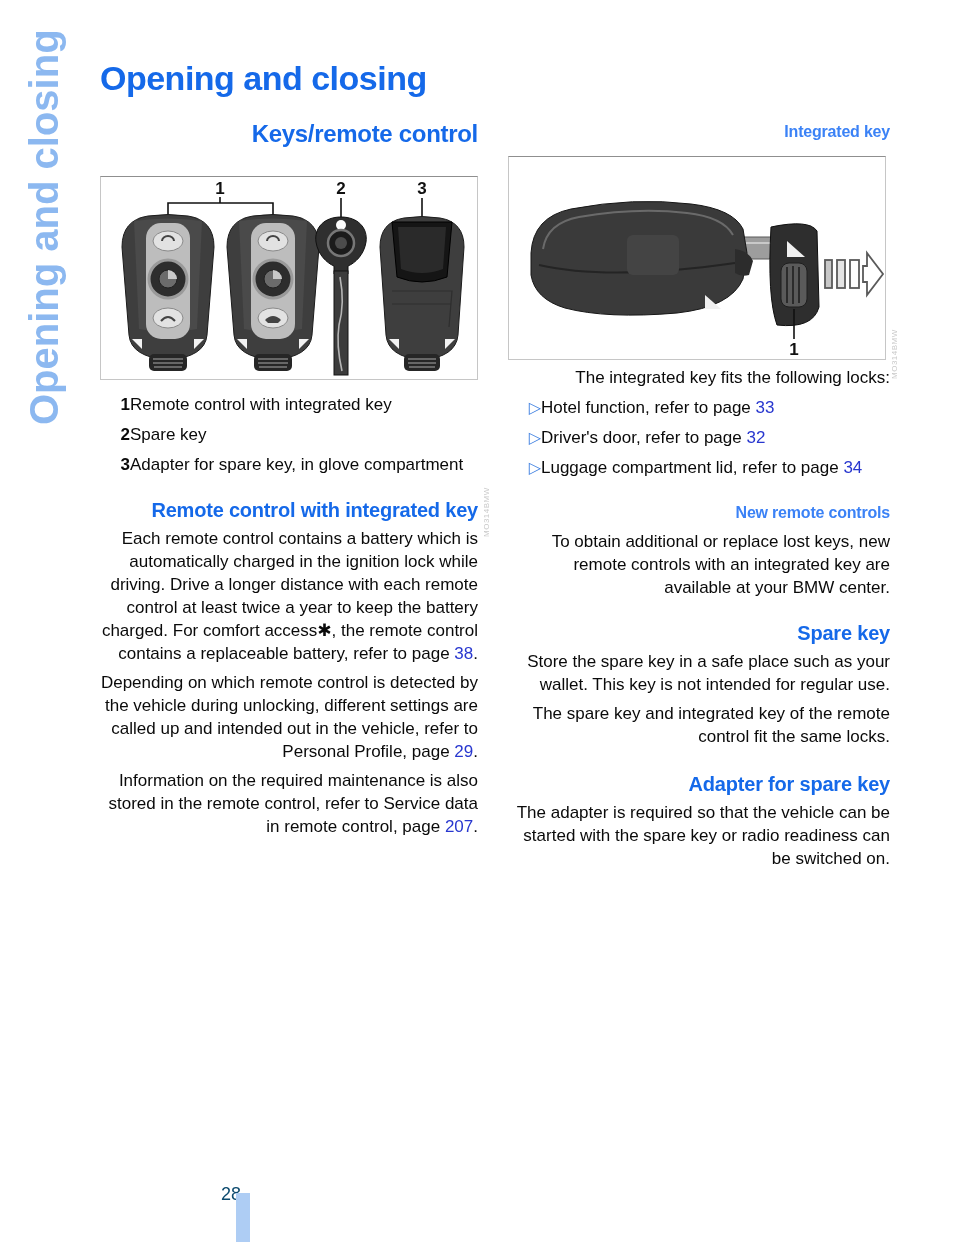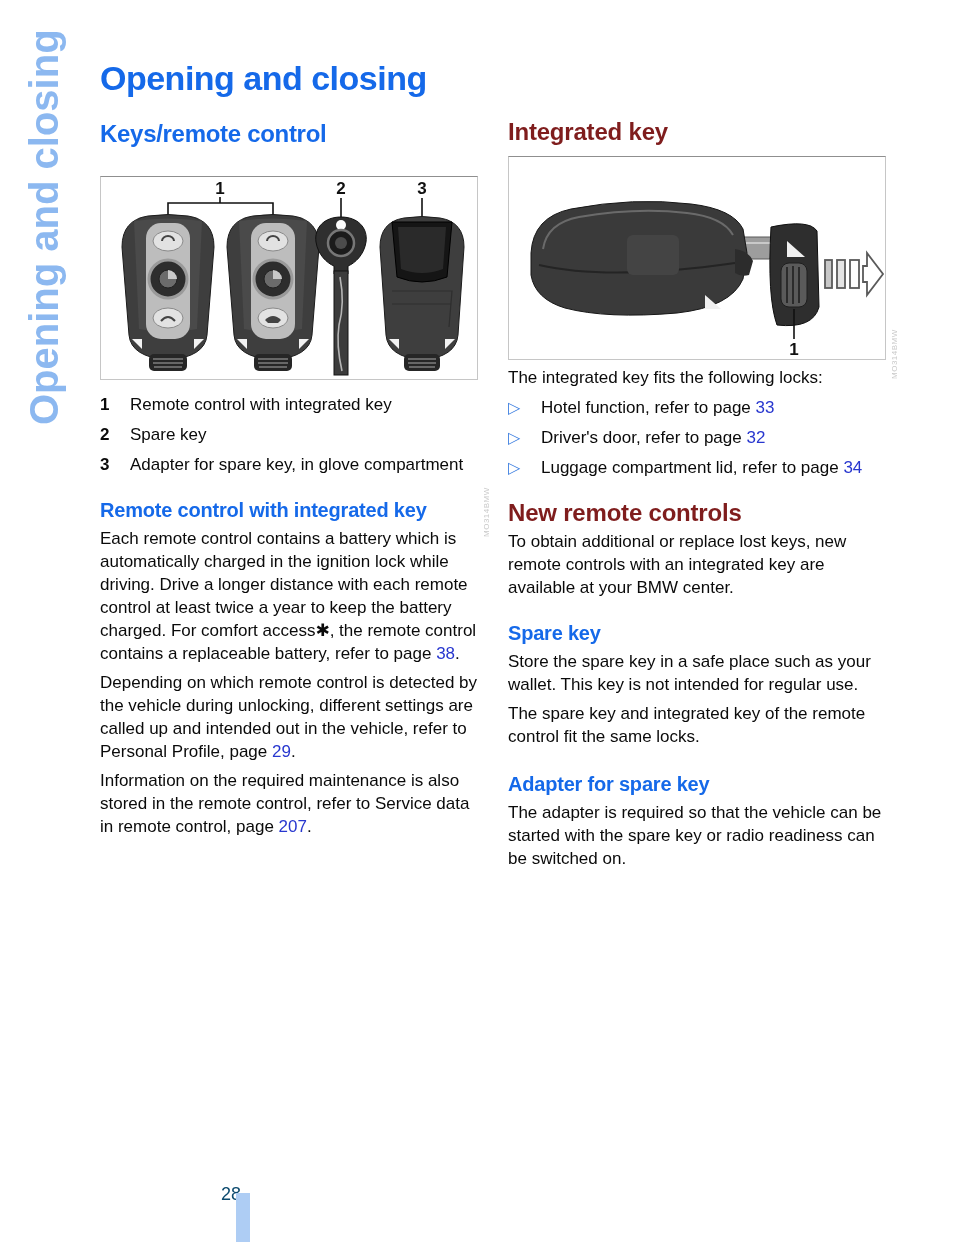--- a/index.html
+++ b/index.html
@@ -11,26 +11,26 @@
   .vertical-tab{
     position:absolute;left:22px;top:425px;
     transform:rotate(-90deg);transform-origin:0 0;
     font-size:40px;font-weight:bold;color:#8cb8f0;white-space:nowrap;
     letter-spacing:0px;
   }
   .main-title{
     position:absolute;left:100px;top:36px;
     font-size:34px;font-weight:bold;color:#1569e9;letter-spacing:-0.5px;
   }
-  .col{position:absolute;top:120px;}
+  .col{position:absolute;top:120px;text-align:right;}
   .col-left{left:100px;width:378px;}
   .col-right{left:508px;width:382px;}
   h2.sect{font-size:24px;font-weight:bold;color:#1569e9;margin:0;line-height:28px;letter-spacing:-0.3px;}
   h3.sub{font-size:20px;font-weight:bold;color:#1569e9;margin:22px 0 0 0;line-height:24px;letter-spacing:-0.2px;}
-  h3.sub-light{font-size:24px;font-weight:bold;color:#7f1d1d;margin:22px 0 0 0;line-height:24px;letter-spacing:-0.2px;}
+  h3.sub-light{font-size:16px;font-weight:bold;color:#3b82f6;margin:22px 0 0 0;line-height:24px;letter-spacing:-0.2px;}
   h3.first{margin-top:0;}
   .figure{
     background:#fff;border:1px solid #c6c6c6;border-top-color:#8f8f8f;
     width:376px;height:202px;box-sizing:content-box;position:relative;
   }
   .fig1{margin-top:28px;}
   .fig2{margin-top:12px;}
   p.body{font-size:17px;line-height:23px;margin:6px 0 0 0;}
   p.tight{margin-top:5px;}
   .plink{color:#2837cf;text-decoration:none;cursor:pointer;}

